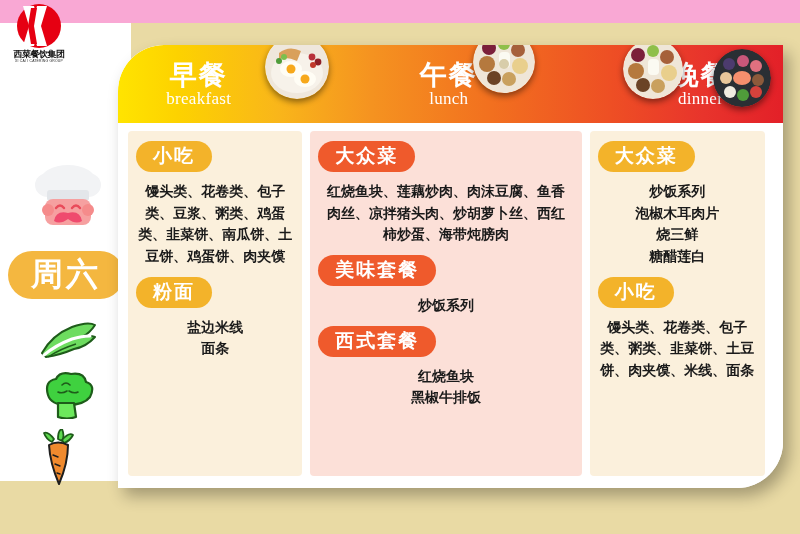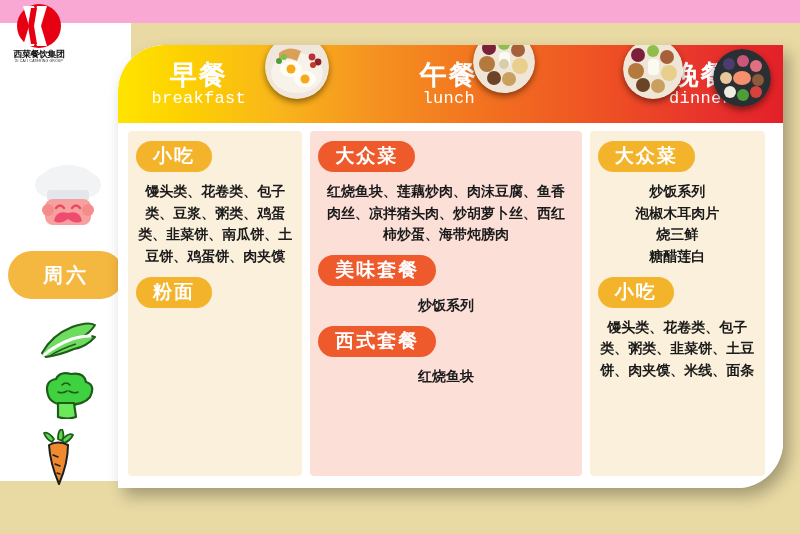--- a/index.html
+++ b/index.html
@@ -69,21 +69,21 @@
   .day-pill {
     position: absolute; left: 8px; top: 228px;
     width: 116px; height: 48px;
     background: #f4b740;
     border-radius: 24px;
     display: flex; align-items: center; justify-content: center;
     z-index: 5;
   }
   .day-pill span {
     color: #ffffff;
-    font-size: 20px;
+    font-size: 32px;
     font-weight: bold;
     letter-spacing: 3px;
     font-family: "DejaVu Sans", sans-serif;
   }
   .veg { position: absolute; left: 38px; }
   .veg-cabbage { top: 296px; width: 60px; height: 42px; }
   .veg-broccoli { top: 348px; width: 58px; height: 48px; }
   .veg-carrot  { top: 406px; width: 40px; height: 58px; }
 
   
@@ -128,21 +128,21 @@
   .meal-tab.dinner    { width: 192px; }
   .meal-label { text-align: center; line-height: 1.0; }
   .meal-cn {
     font-size: 27px; font-weight: bold; letter-spacing: 2px;
     font-family: "DejaVu Sans", sans-serif;
     display: block;
   }
   .meal-en {
     font-size: 17px; letter-spacing: 0.3px; display: block;
     margin-top: 2px;
-    font-family: Liberation Mono, monospace;
+    font-family: Liberation Serif, serif;
   }
   
   .food-bubble {
     position: absolute;
     border-radius: 50%;
     box-shadow: 0 3px 6px rgba(0,0,0,0.45);
     overflow: hidden;
     z-index: 6;
   }
   .fb-breakfast { left: 147px; top: -10px; width: 64px; height: 64px; }
@@ -353,20 +353,24 @@
 
       <div class="col col-breakfast">
 
         <div class="section">
           <span class="section-chip chip-yellow">小吃</span>
           <div class="section-items">馒头类、花卷类、包子类、豆浆、粥类、鸡蛋类、韭菜饼、南瓜饼、土豆饼、鸡蛋饼、肉夹馍</div>
         </div>
 
         <div class="section">
           <span class="section-chip chip-yellow">粉面</span>
+          <div class="section-items">
+            <span class="line">盐边米线</span>
+            <span class="line">面条</span>
+          </div>
         </div>
 
         <div class="grow"></div>
       </div>
 
       <div class="col col-lunch">
 
         <div class="section">
           <span class="section-chip chip-orange">大众菜</span>
           <div class="section-items">红烧鱼块、莲藕炒肉、肉沫豆腐、鱼香肉丝、凉拌猪头肉、炒胡萝卜丝、西红柿炒蛋、海带炖膀肉</div>
@@ -376,20 +380,21 @@
           <span class="section-chip chip-orange">美味套餐</span>
           <div class="section-items">
             <span class="line">炒饭系列</span>
           </div>
         </div>
 
         <div class="section">
           <span class="section-chip chip-orange">西式套餐</span>
           <div class="section-items">
             <span class="line">红烧鱼块</span>
+            <span class="line">黑椒牛排饭</span>
           </div>
         </div>
 
         <div class="grow"></div>
       </div>
 
       <div class="col col-dinner">
 
         <div class="section">
           <span class="section-chip chip-yellow">大众菜</span>

